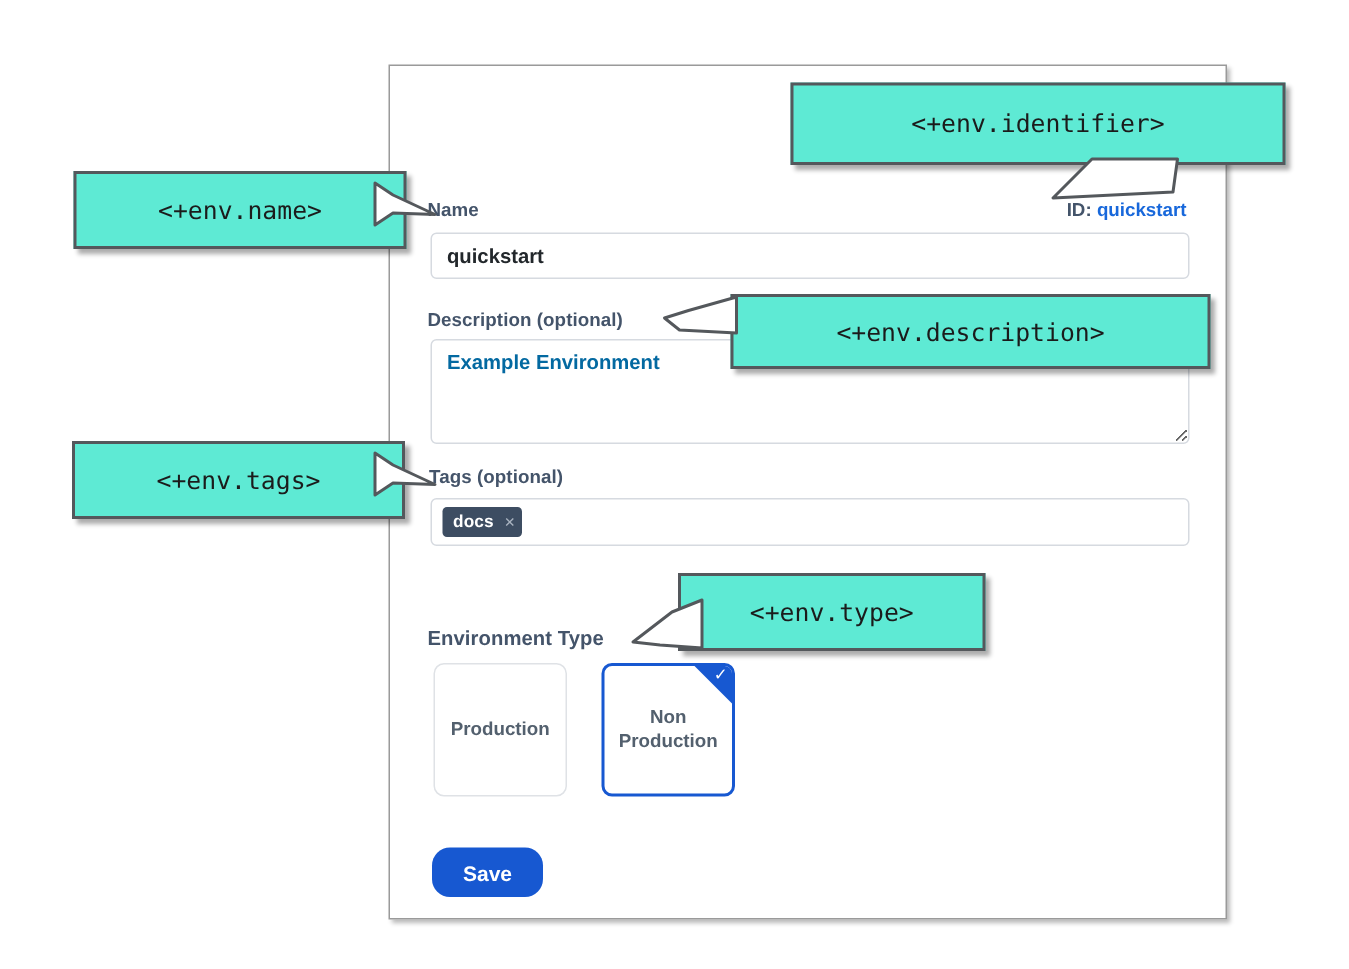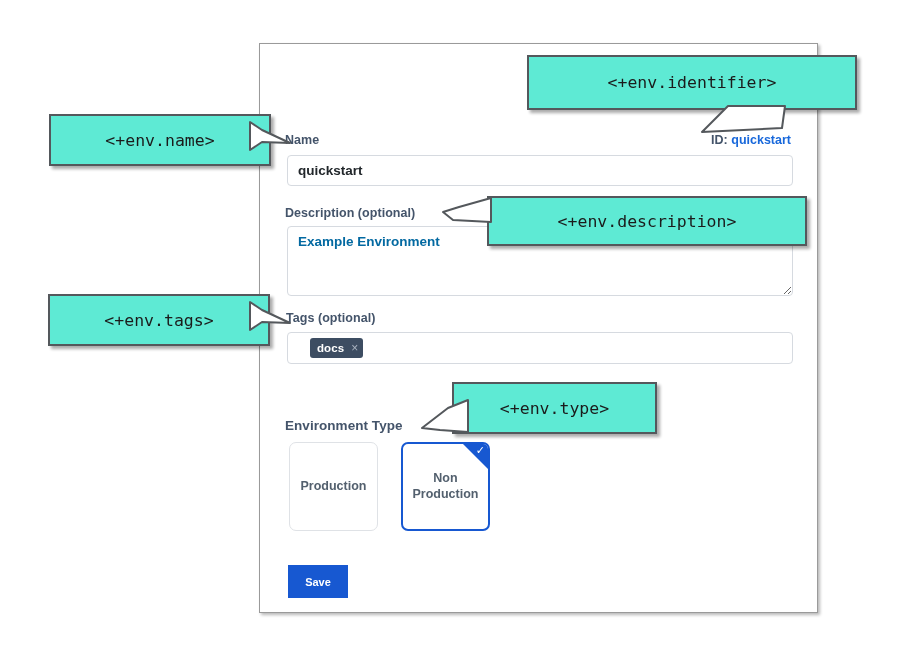--- a/index.html
+++ b/index.html
@@ -121,21 +121,21 @@
     align-items: center;
     padding: 0 6px;
   }
   .tag-chip {
     display: inline-flex;
     align-items: center;
     background: #3d4d62;
     border-radius: 3px;
     height: 20px;
     padding: 0 5px 0 7px;
-    margin-left: 16px;
+    margin-left: 1px;
   }
   .tag-chip-label {
     color: #ffffff;
     font-size: 11.5px;
     font-weight: 700;
     letter-spacing: 0.1px;
   }
   .tag-chip-remove {
     color: #a9b3c0;
     font-size: 12px;
@@ -198,28 +198,28 @@
     font-size: 11px;
     line-height: 1;
     font-weight: 400;
   }
 
   
   #save-button {
     position: absolute;
     left: 28px;
     top: 521px;
-    width: 60px;
+    width: 74px;
     height: 33px;
     background: #1758d1;
     border: none;
-    border-radius: 0;
+    border-radius: 12px;
     color: #ffffff;
     font-family: "Liberation Sans", sans-serif;
-    font-size: 11px;
+    font-size: 14px;
     font-weight: 700;
     cursor: pointer;
     padding: 0;
   }
 
   
   .callout {
     position: absolute;
     background: #5eead4;
     border: 2px solid #54585c;

